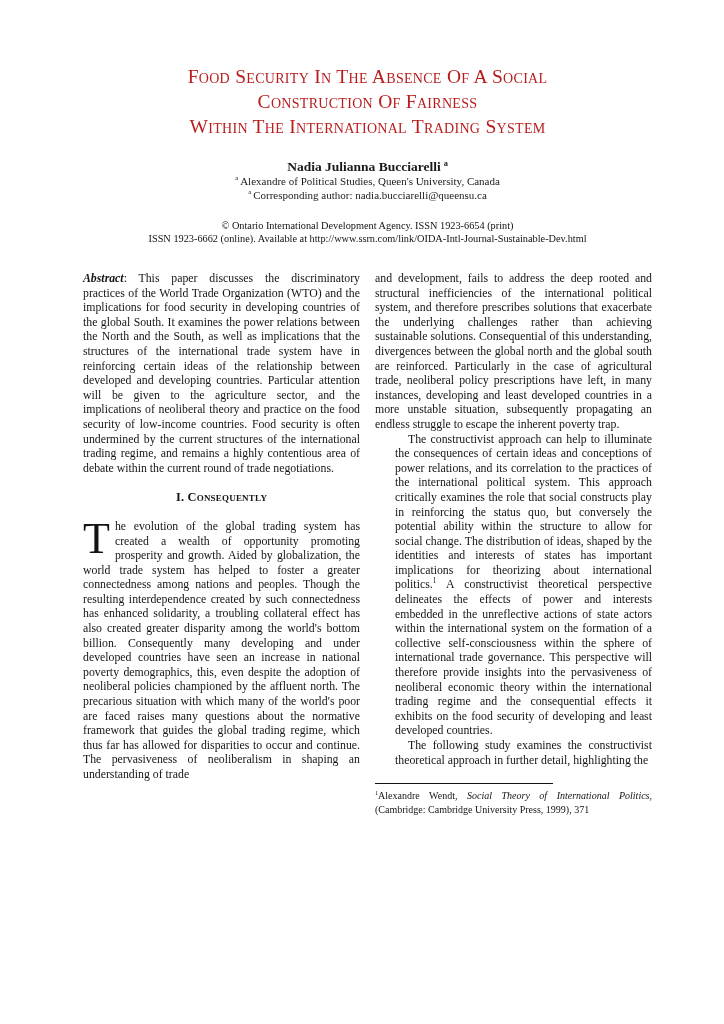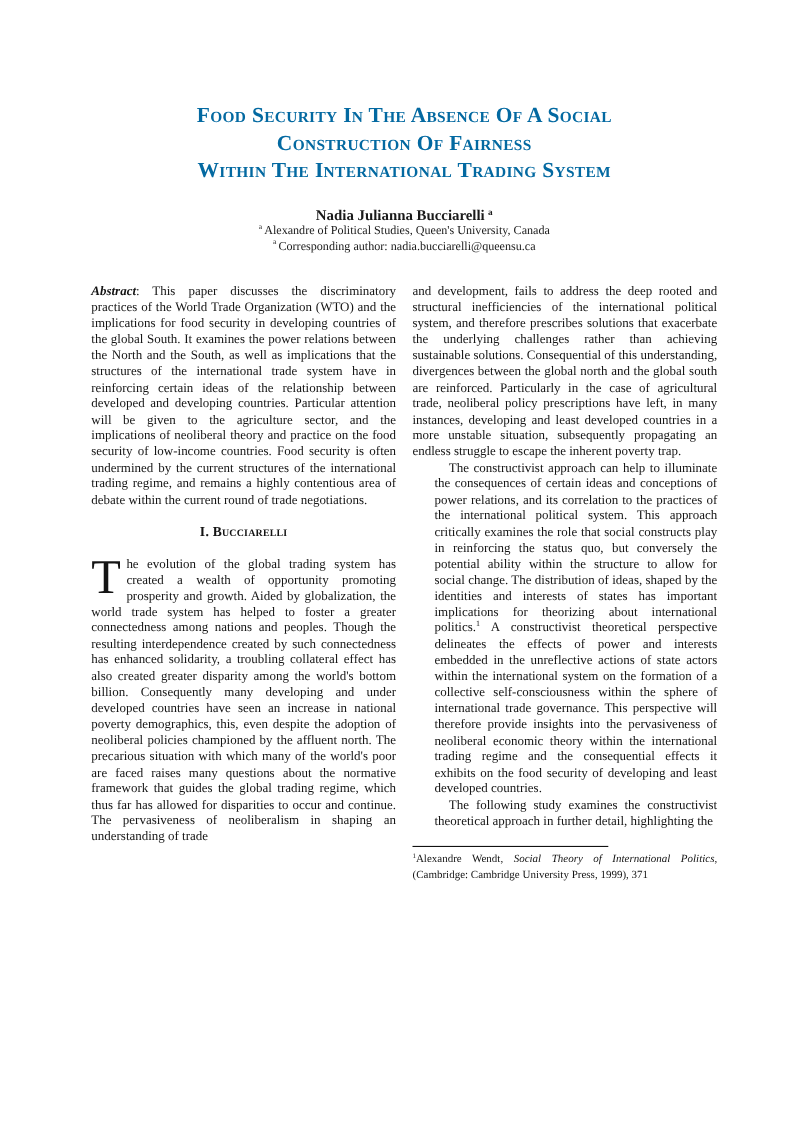--- a/index.html
+++ b/index.html
@@ -7,28 +7,28 @@
   .page {
     position:relative;
     width:724px; height:1024px;
     background:#ffffff;
     color:#1a1a1a;
     font-family:"Liberation Serif","DejaVu Serif",serif;
     padding:0 72px 0 83px;
     overflow:hidden;
   }
   .title-block {
-    padding-top:93px;
+    padding-top:64px;
     text-align:center;
-    font-weight:700;
+    font-weight:400;
     font-variant:small-caps;
     font-size:19.5px;
     line-height:25px;
     letter-spacing:0.3px;
-    color:#0369a1;
+    color:#b91c1c;
   }
   .title-line { display:block; }
   .author-block { margin-top:20px; text-align:center; }
   .author-name { font-size:13.5px; font-weight:700; line-height:16px; }
   .affil { font-size:11px; line-height:13.5px; }
   sup.marker { font-size:0.62em; vertical-align:super; line-height:0; margin:0 2px 0 0; }
   sup.marker.after { margin:0 0 0 3px; }
   .publisher-block { margin-top:17px; text-align:center; font-size:10.3px; line-height:13px; color:#111; }
   .columns { display:flex; gap:15px; margin-top:26px; }
   .col { width:277px; font-size:11.8px; line-height:14.6px; text-align:justify; color:#141414; }
@@ -67,28 +67,32 @@
       <span>Nadia Julianna Bucciarelli</span><sup class="marker after">a</sup>
     </div>
     <div class="affil">
       <sup class="marker">a</sup><span>Alexandre of Political Studies, Queen's University, Canada</span>
     </div>
     <div class="affil">
       <sup class="marker">a</sup><span>Corresponding author: nadia.bucciarelli@queensu.ca</span>
     </div>
   </div>
 
+  <div class="publisher-block">
+    <div>© Ontario International Development Agency. ISSN 1923-6654 (print)</div>
+    <div>ISSN 1923-6662 (online). Available at http://www.ssrn.com/link/OIDA-Intl-Journal-Sustainable-Dev.html</div>
+  </div>
 
   <div class="columns">
 
     <div class="col">
       <p class="body-para">
         <span class="para-label">Abstract</span><span>: This paper discusses the discriminatory practices of the World Trade Organization (WTO) and the implications for food security in developing countries of the global South. It examines the power relations between the North and the South, as well as implications that the structures of the international trade system have in reinforcing certain ideas of the relationship between developed and developing countries.  Particular attention will be given to the agriculture sector, and the implications of neoliberal theory and practice on the food security of low-income countries. Food security is often undermined by the current structures of the international trading regime, and remains a highly contentious area of debate within the current round of trade negotiations.</span>
       </p>
-      <div class="heading">I. Bucciarelli</div>
+      <div class="heading">I. Consequently</div>
       <p class="body-para">
         <span class="dropcap">T</span><span>he evolution of the global trading system has created a wealth of opportunity promoting prosperity and growth. Aided by globalization, the world trade system has helped to foster a greater connectedness among nations and peoples. Though the resulting interdependence created by such connectedness has enhanced solidarity, a troubling collateral effect has also created greater disparity among the world's bottom billion. Consequently many developing and under developed countries have seen an increase in national poverty demographics, this, even despite the adoption of neoliberal policies championed by the affluent north. The precarious situation with which many of the world's poor are faced raises many questions about the normative framework that guides the global trading regime, which thus far has allowed for disparities to occur and continue. The pervasiveness of neoliberalism in shaping an understanding of trade</span>
       </p>
     </div>
 
     <div class="col">
       <p class="body-para">and development, fails to address the deep rooted and structural inefficiencies of the international political system, and therefore prescribes solutions that exacerbate the underlying challenges rather than achieving sustainable solutions. Consequential of this understanding, divergences between the global north and the global south are reinforced. Particularly in the case of agricultural trade, neoliberal policy prescriptions have left, in many instances, developing and least developed countries in a more unstable situation, subsequently propagating an endless struggle to escape the inherent poverty trap.</p>
       <p class="body-para indent">
         <span>The constructivist approach can help to illuminate the consequences of certain ideas and conceptions of power relations, and its correlation to the practices of the international political system. This approach critically examines the role that social constructs play in reinforcing the status quo, but conversely the potential ability within the structure to allow for social change. The distribution of ideas, shaped by the identities and interests of states has important implications for theorizing about international politics.</span><sup class="fnref">1</sup><span> A constructivist theoretical perspective delineates the effects of power and interests embedded in the unreflective actions of state actors within the international system on the formation of a collective self-consciousness within the sphere of international trade governance. This perspective will therefore provide insights into the pervasiveness of neoliberal economic theory within the international trading regime and the consequential effects it exhibits on the food security of developing and least developed countries.</span>
       </p>

